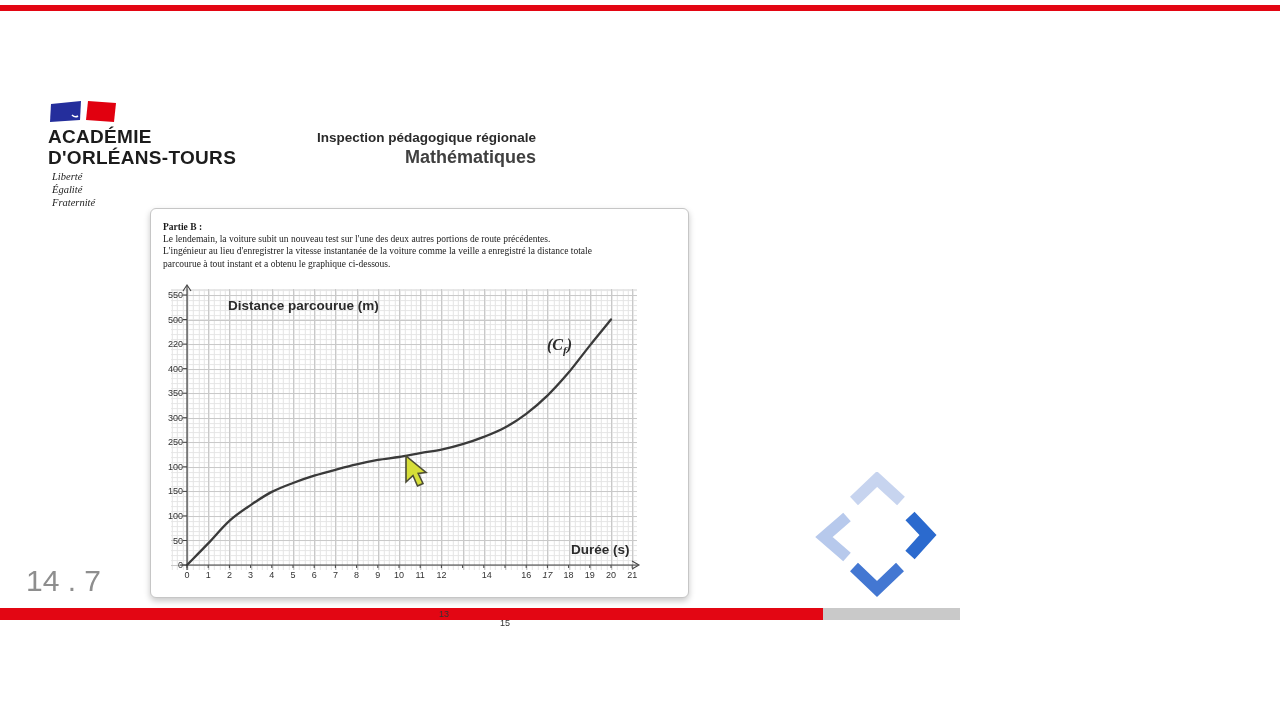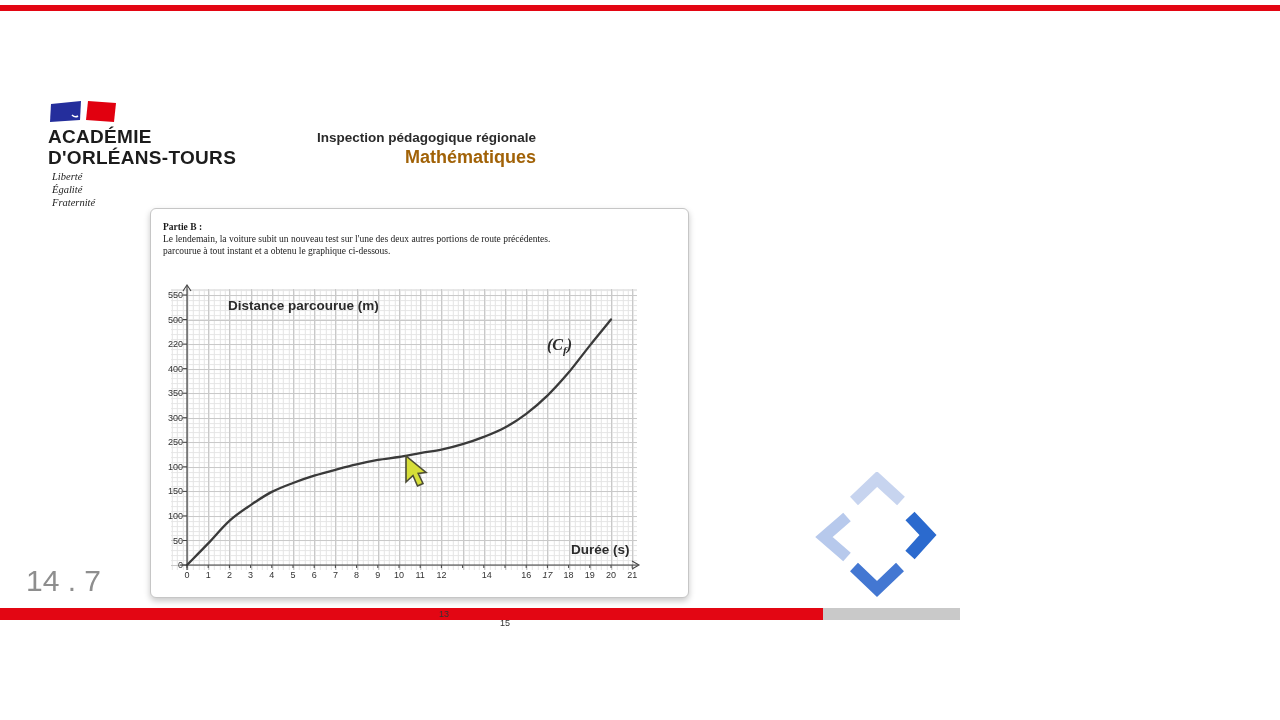--- a/index.html
+++ b/index.html
@@ -15,21 +15,21 @@
   #progress-red{height:100%;}
   #progress-gray{height:100%;}
 
   
   #academy-name{left:48px;top:126px;font-weight:bold;font-size:19px;
     line-height:21px;color:#1c1c1c;letter-spacing:.3px;}
   #motto{left:52px;top:170px;font-family:"Liberation Serif",serif;
     font-style:italic;font-size:10.5px;line-height:13px;color:#222;}
   #header-right{left:286px;top:130px;width:250px;text-align:right;color:#2a2a2a;}
   #header-right .l1{font-size:13.5px;font-weight:bold;}
-  #header-right .l2{font-size:18px;font-weight:bold;margin-top:2px;color:#a16207;}
+  #header-right .l2{font-size:18px;font-weight:bold;margin-top:2px;color:#404040;}
 
   
   #doc-panel{left:150px;top:208px;width:537px;height:388px;background:#fff;
     border:1px solid #c6c6c6;border-radius:6px;
     box-shadow:0 3px 6px rgba(0,0,0,.22);}
   #doc-text{left:163px;top:221px;width:512px;
     font-family:"Liberation Serif",serif;font-size:9.5px;line-height:12.2px;color:#1a1a1a;}
   #doc-text .part{font-weight:bold;}
 
   
@@ -77,20 +77,21 @@
 <div id="header-right" class="abs">
   <div class="l1">Inspection pédagogique régionale</div>
   <div class="l2">Mathématiques</div>
 </div>
 
 <div id="doc-panel" class="abs"></div>
 
 <div id="doc-text" class="abs">
   <div class="part">Partie B :</div>
   <div>Le lendemain, la voiture subit un nouveau test sur l'une des deux autres portions de route précédentes.</div>
+  <div>L'ingénieur au lieu d'enregistrer la vitesse instantanée de la voiture comme la veille a enregistré la distance totale</div>
   <div>parcourue à tout instant et a obtenu le graphique ci-dessous.</div>
 </div>
 
 <div id="grid" class="abs"></div>
 <svg id="chart-svg" class="abs" width="500" height="310">
     <path d="M 37 290 L 37 6 M 30 285 L 488 285" stroke="#444444" stroke-width="1.2" fill="none"></path>
     <path d="M 33 11 L 37 5 L 41 11 M 482 281 L 489 285 L 482 289" stroke="#444444" stroke-width="1.1" fill="none"></path>
     <path d="M 33 285.0 L 37 285.0 M 33 260.5 L 37 260.5 M 33 235.9 L 37 235.9 M 33 211.4 L 37 211.4 M 33 186.8 L 37 186.8 M 33 162.3 L 37 162.3 M 33 137.7 L 37 137.7 M 33 113.2 L 37 113.2 M 33 88.6 L 37 88.6 M 33 64.1 L 37 64.1 M 33 39.5 L 37 39.5 M 33 15.0 L 37 15.0 M 37.0 285 L 37.0 288 M 58.2 285 L 58.2 288 M 79.4 285 L 79.4 288 M 100.6 285 L 100.6 288 M 121.8 285 L 121.8 288 M 143.0 285 L 143.0 288 M 164.2 285 L 164.2 288 M 185.4 285 L 185.4 288 M 206.6 285 L 206.6 288 M 227.8 285 L 227.8 288 M 249.0 285 L 249.0 288 M 270.2 285 L 270.2 288 M 291.4 285 L 291.4 288 M 312.6 285 L 312.6 288 M 333.8 285 L 333.8 288 M 355.0 285 L 355.0 288 M 376.2 285 L 376.2 288 M 397.4 285 L 397.4 288 M 418.6 285 L 418.6 288 M 439.8 285 L 439.8 288 M 461.0 285 L 461.0 288 M 482.2 285 L 482.2 288 " stroke="#444444" stroke-width="1" fill="none"></path>
     <path d="M 37.0 285.0 C 40.5 281.4, 51.1 270.8, 58.2 263.4 C 65.3 256.0, 72.3 247.2, 79.4 240.8 C 86.5 234.4, 93.5 229.9, 100.6 225.1 C 107.7 220.3, 114.7 215.5, 121.8 211.9 C 128.9 208.2, 135.9 205.7, 143.0 203.0 C 150.1 200.3, 157.1 197.9, 164.2 195.7 C 171.3 193.4, 178.3 191.6, 185.4 189.8 C 192.5 187.9, 199.5 186.0, 206.6 184.4 C 213.7 182.7, 220.7 181.2, 227.8 179.9 C 234.9 178.7, 241.9 178.1, 249.0 177.0 C 256.1 175.9, 263.1 174.3, 270.2 173.1 C 277.3 171.8, 284.3 171.1, 291.4 169.6 C 298.5 168.2, 305.5 166.4, 312.6 164.2 C 319.7 162.1, 326.7 159.7, 333.8 156.9 C 340.9 154.1, 347.9 151.4, 355.0 147.5 C 362.1 143.7, 369.1 139.1, 376.2 133.8 C 383.3 128.5, 390.3 122.5, 397.4 115.6 C 404.5 108.8, 411.5 100.9, 418.6 92.6 C 425.7 84.2, 432.7 74.4, 439.8 65.6 C 446.9 56.7, 457.5 43.9, 461.0 39.5" stroke="#3a3a3a" stroke-width="2.3" fill="none" stroke-linejoin="round" stroke-linecap="round"></path>
   </svg>

